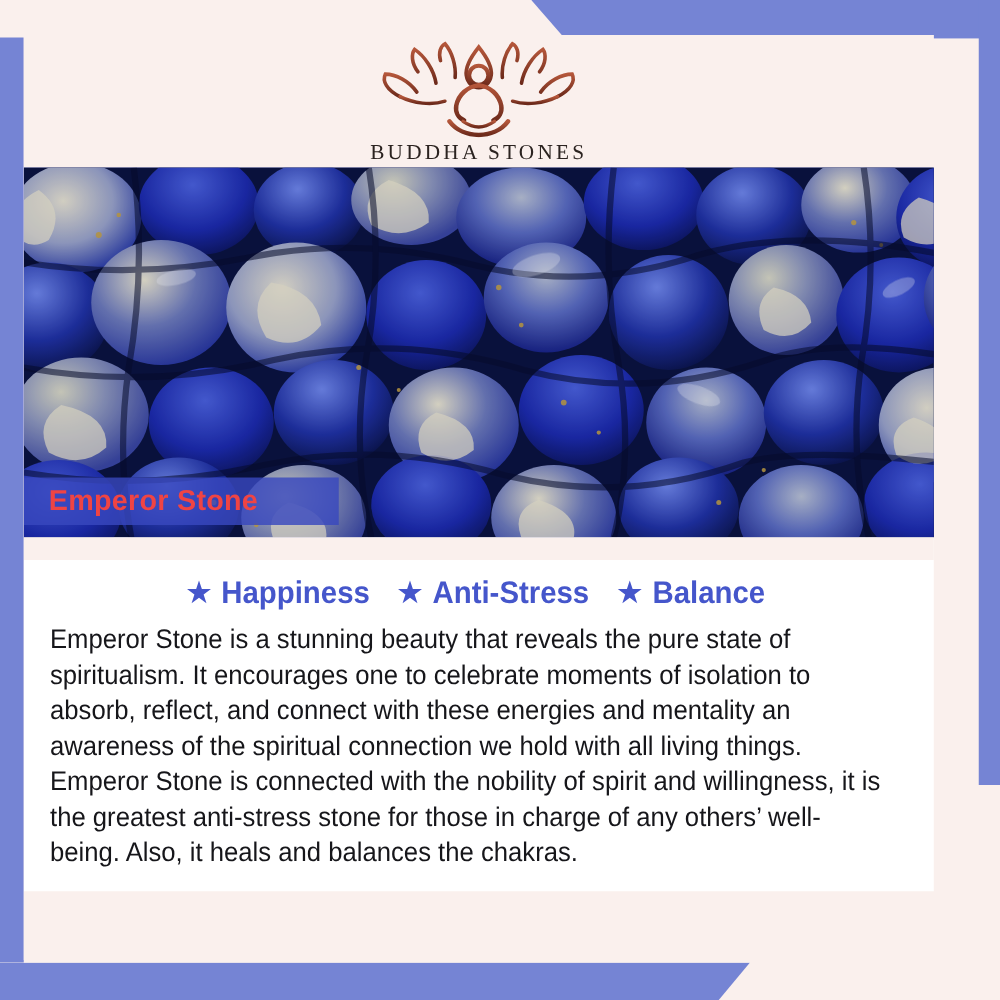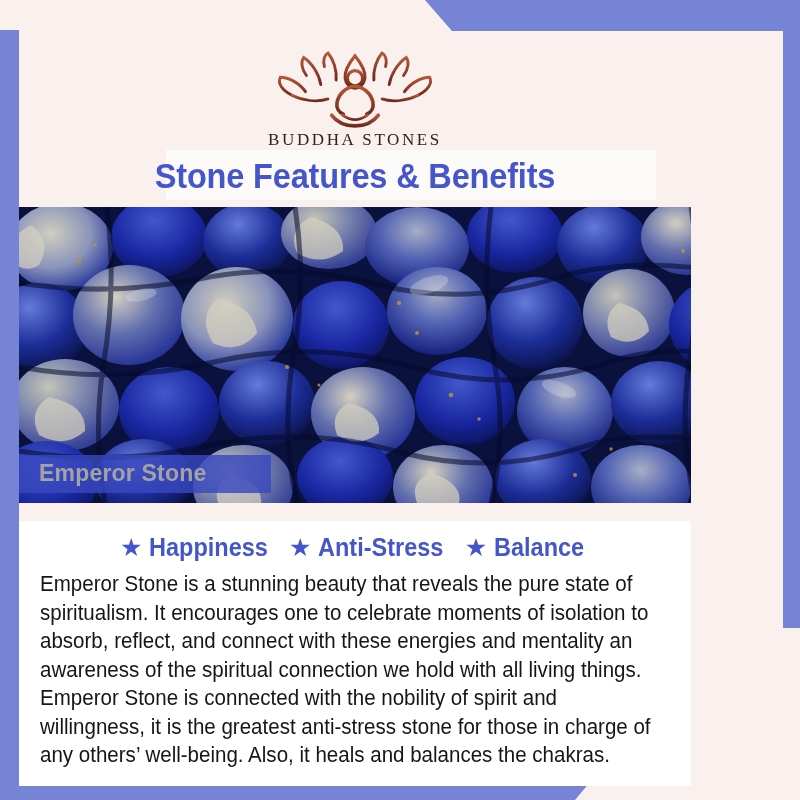--- a/index.html
+++ b/index.html
@@ -55,22 +55,22 @@
     width: 17px;
     height: 628px;
     background: #7584d4;
     z-index: 3;
   }
 
   
   .card {
     position: absolute;
     left: 19px;
-    top: 46px;
-    width: 672px;
+    top: 28px;
+    width: 728px;
     height: 740px;
     background: #faf0ed;
     overflow: hidden;
     z-index: 4;
   }
 
   
   .header {
     position: relative;
     height: 106px;
@@ -138,21 +138,21 @@
   }
   .photo svg { display: block; width: 100%; height: 100%; }
 
   .stone-label {
     position: absolute;
     left: 0px;
     bottom: 10px;
     min-width: 210px;
     padding: 5px 22px 6px 20px;
     background: rgba(56, 72, 190, 0.82);
-    color: #a3a3a3;
+    color: #ef4444;
     font-family: "Liberation Sans Narrow", "Liberation Sans", sans-serif;
     font-weight: bold;
     font-size: 23px;
     line-height: 27px;
     letter-spacing: 0.2px;
     z-index: 5;
   }
 
   
   .body-area {
@@ -249,24 +249,20 @@
             <path d="M100 40 C90 41 82 48 80 58 C79 64 82 69 87 71"></path>
             <path d="M100 40 C110 41 118 48 120 58 C121 64 118 69 113 71"></path>
             <path d="M74 72 C80 80 90 84 100 84 C110 84 120 80 126 72"></path>
             <path d="M86 72 C92 76 96 77 100 77 C104 77 108 76 114 72" stroke-width="3"></path>
           </g>
         </svg>
         <div class="logo-text">BUDDHA STONES</div>
       </div>
     </div>
 
-    <div class="title-band">
-      <div class="title-plate"></div>
-      <div class="title-text">Stone Features &amp; Benefits</div>
-    </div>
 
     <div class="photo">
       <svg viewBox="0 0 764 296" preserveAspectRatio="none">
         <defs>
           <radialGradient id="s1" cx="40%" cy="35%" r="70%">
             <stop offset="0%" stop-color="#e8e2cc"></stop>
               <stop offset="55%" stop-color="#9aa2c4"></stop>
               <stop offset="100%" stop-color="#2233a0"></stop>
           </radialGradient>
           <radialGradient id="s2" cx="45%" cy="30%" r="75%">

